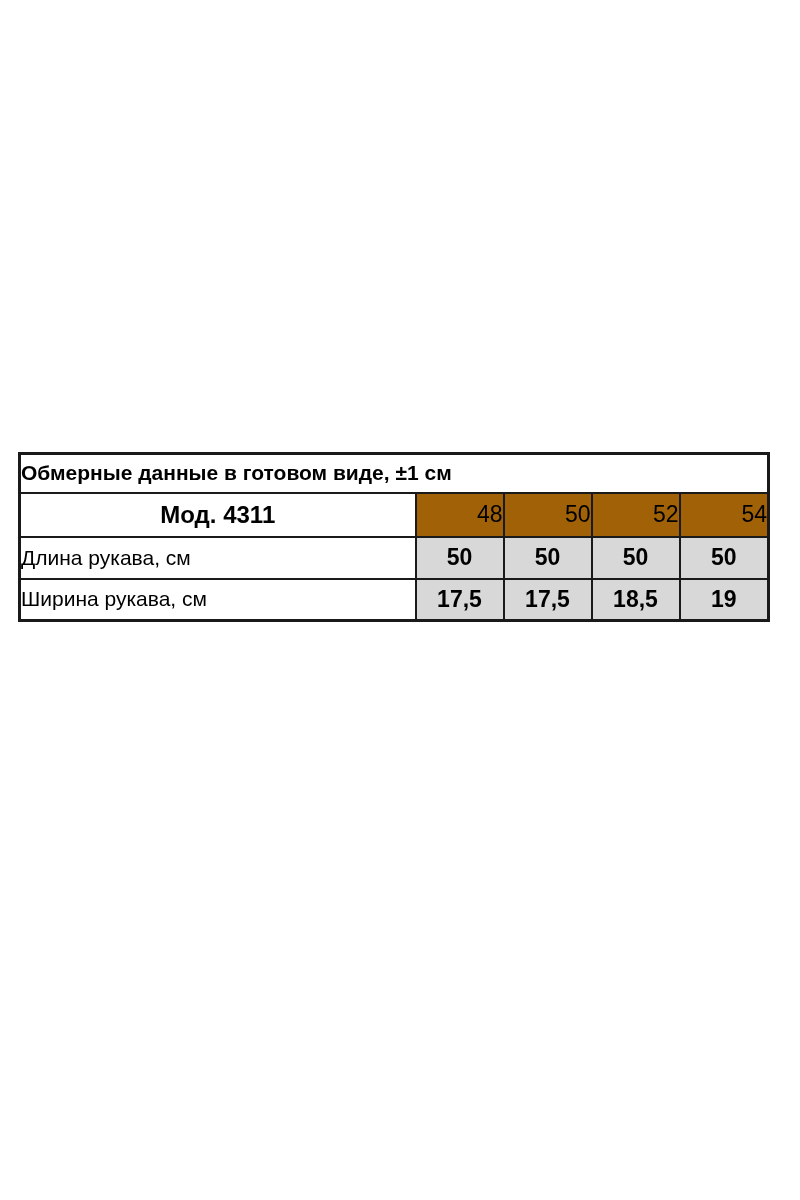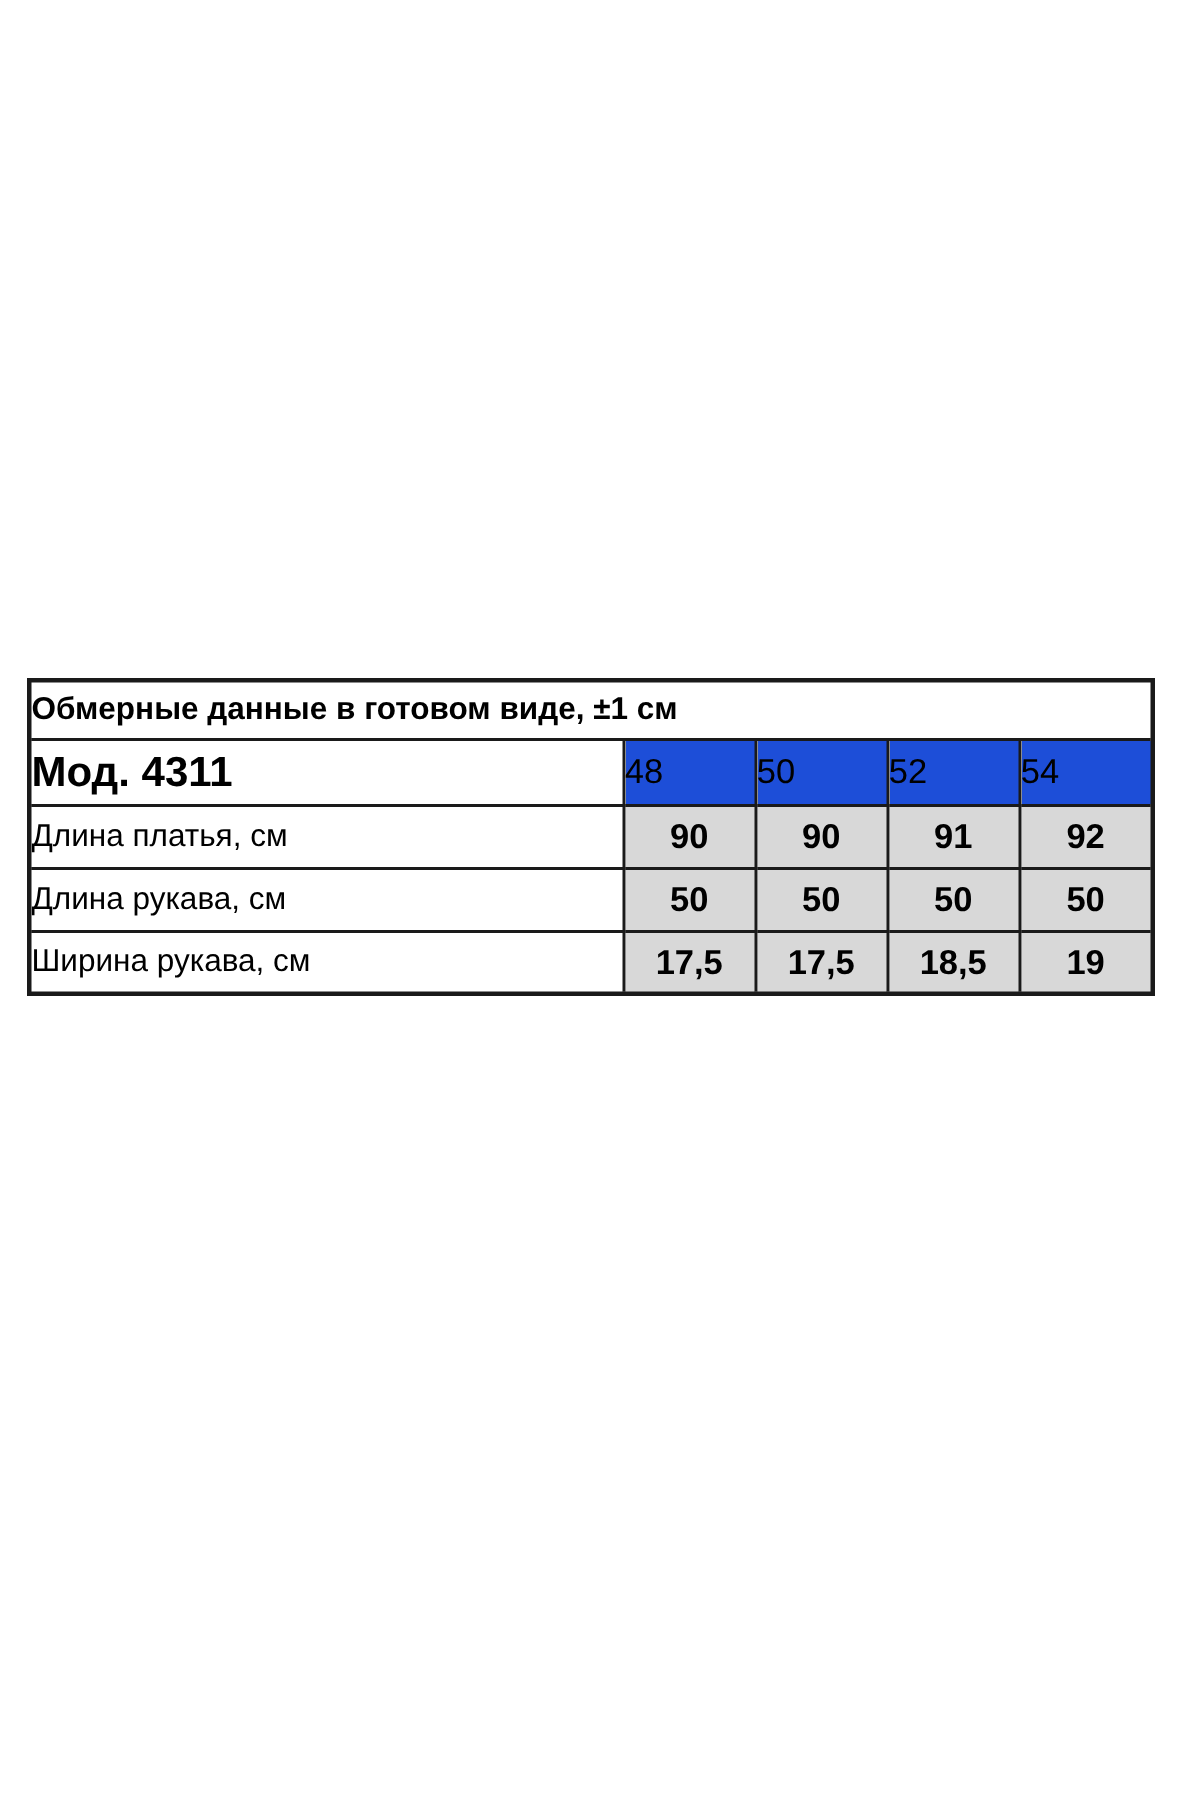--- a/index.html
+++ b/index.html
@@ -39,30 +39,30 @@
   tr.row-model    { height: 44px; }
   tr.row-data     { height: 42px; }
 
   td.cell-title {
     font-size: 21px;
     font-weight: bold;
     text-align: left;
     padding-left: 5px;
   }
   td.cell-model {
-    font-size: 28px;
+    font-size: 24px;
     font-weight: bold;
-    text-align: left;
+    text-align: center;
     padding-left: 5px;
   }
   td.cell-size {
     font-size: 23px;
     font-weight: normal;
-    text-align: left;
-    background: #1d4ed8;
+    text-align: right;
+    background: #a16207;
     margin-top: 24px;
   }
   td.cell-label {
     font-size: 21px;
     font-weight: normal;
     text-align: left;
     padding-left: 5px;
     background: #ffffff;
   }
   td.cell-value {
@@ -90,27 +90,20 @@
           <td class="cell-title" colspan="5">Обмерные данные в готовом виде, ±1 см</td>
         </tr>
         <tr class="row-model">
           <td class="cell-model">Мод. 4311</td>
           <td class="cell-size">48</td>
           <td class="cell-size">50</td>
           <td class="cell-size">52</td>
           <td class="cell-size">54</td>
         </tr>
 
-        <tr class="row-data">
-          <td class="cell-label">Длина платья, см</td>
-          <td class="cell-value">90</td>
-          <td class="cell-value">90</td>
-          <td class="cell-value">91</td>
-          <td class="cell-value">92</td>
-        </tr>
 
 
 
         <tr class="row-data">
           <td class="cell-label">Длина рукава, см</td>
           <td class="cell-value">50</td>
           <td class="cell-value">50</td>
           <td class="cell-value">50</td>
           <td class="cell-value">50</td>
         </tr>

